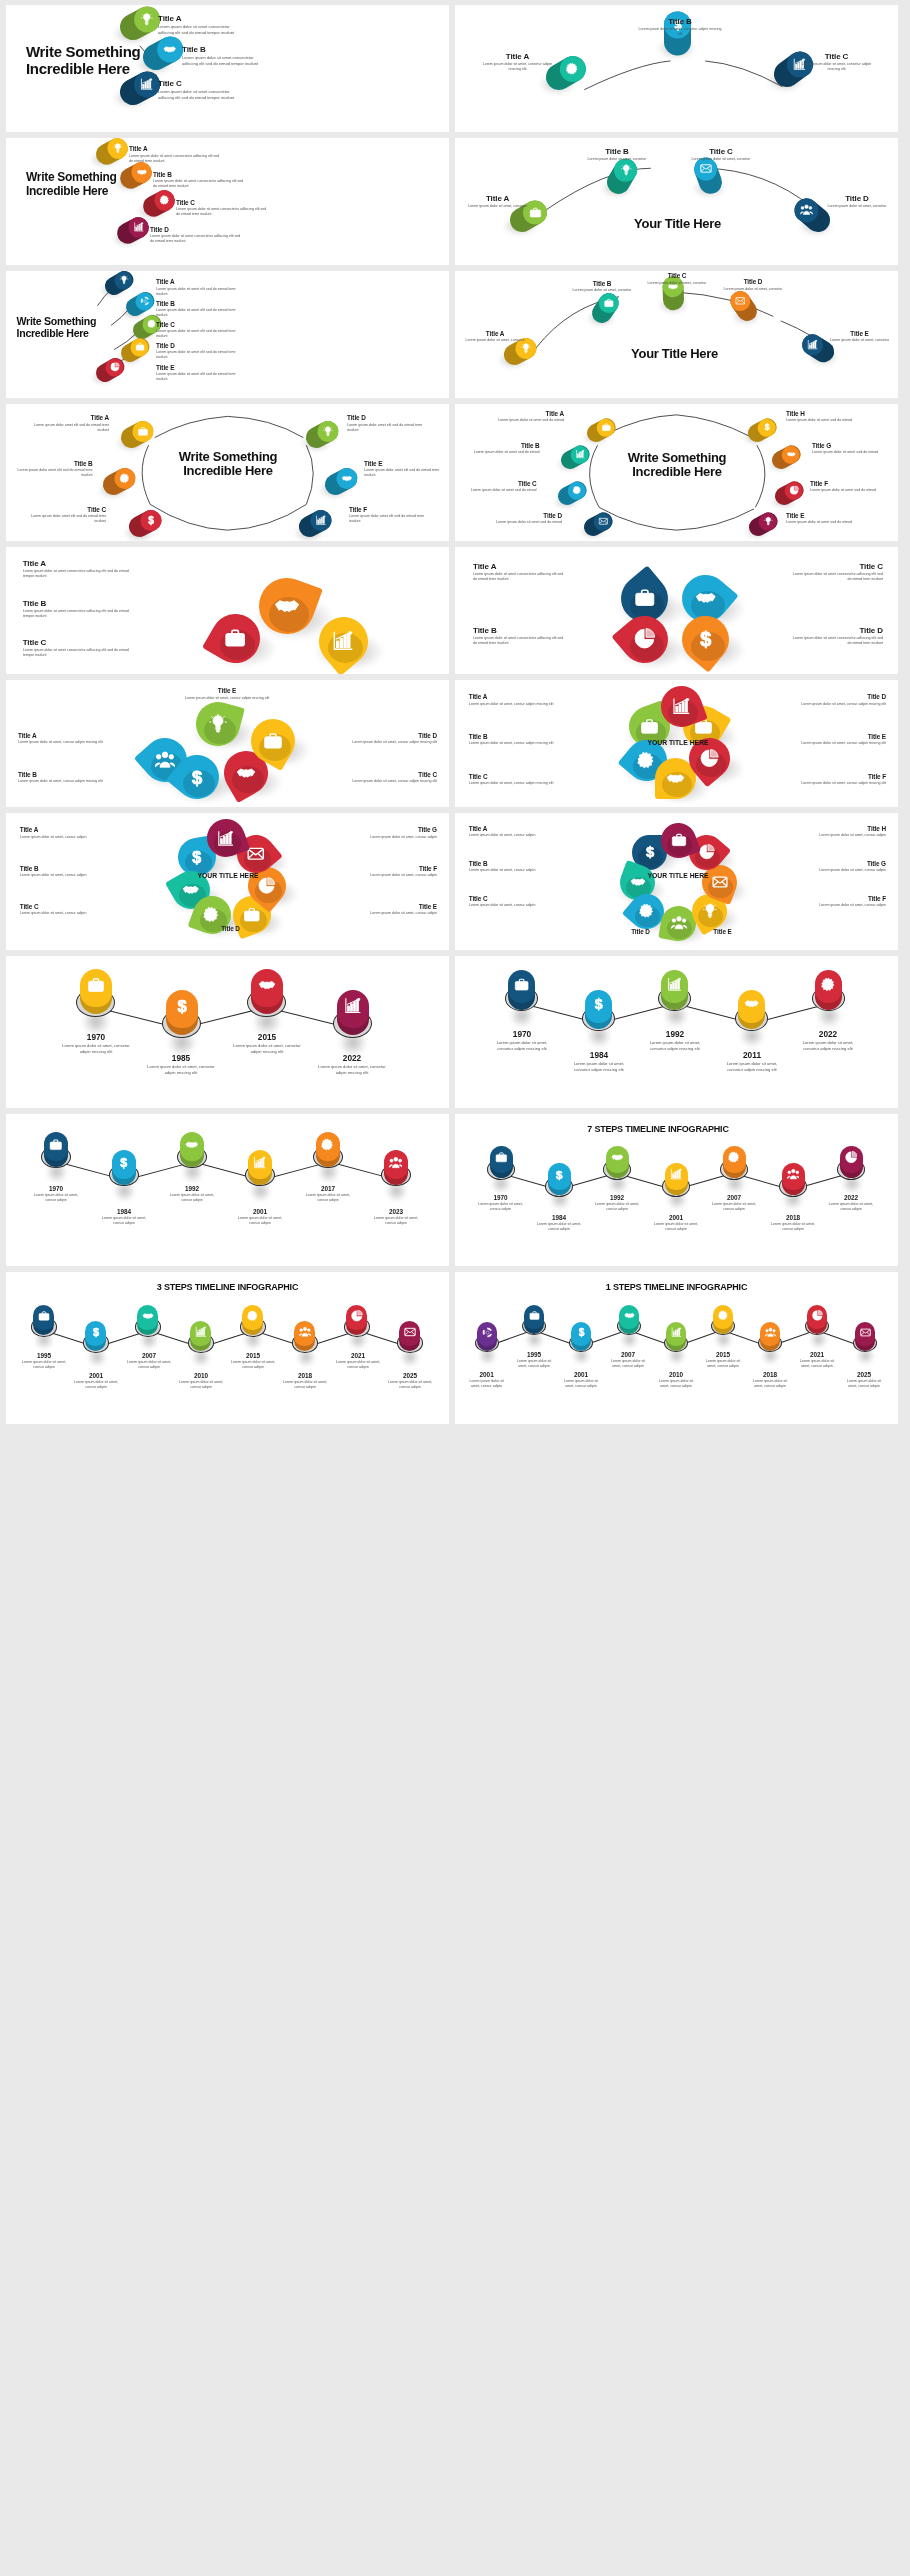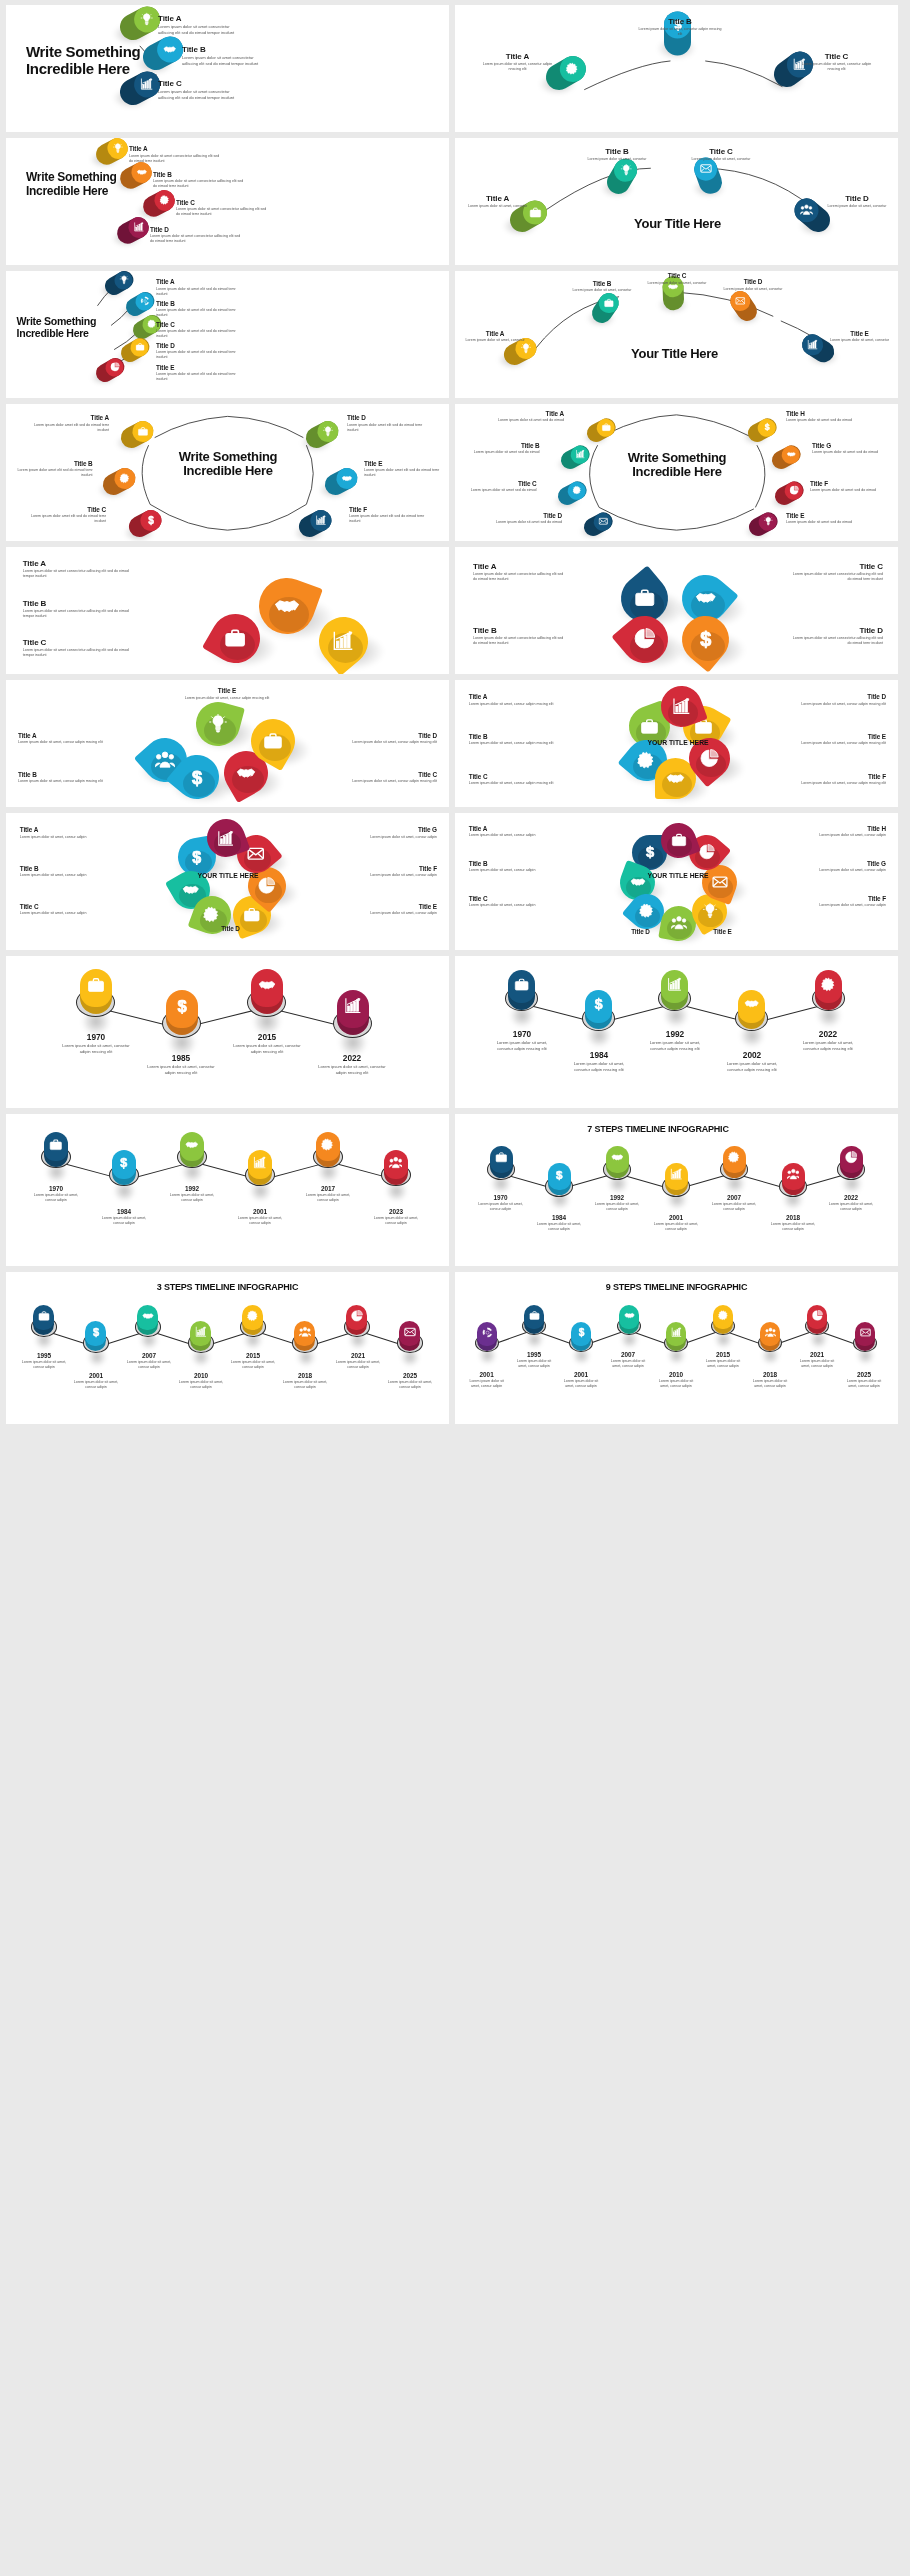--- a/index.html
+++ b/index.html
@@ -1646,21 +1646,21 @@
           <div class="ring" style="left:0;top:16.4px;width:33px;height:25px;"></div>
           <div class="body3d" style="left:3px;top:10.7px;width:27px;height:29px;background:#c99812;"></div>
           <div class="cap-top" style="left:3px;top:0;width:27px;height:33px;border-radius:13.7px 13.7px 12.6px 12.6px;background:#fbbe16;display:flex;align-items:center;justify-content:center;padding-bottom:4.1px;">
             <svg class="ico" width="15.3" height="15.3" viewBox="0 0 24 24" fill="#fff" stroke="#fff">
               <path d="M1.5 10.6l4-3.3 4.2 1.3 2.3-.6 2.4.7 4.1-1.4 4 3.3-3.3 5-1.9-1.1-3.3 2.4-2-.9-2.1 1-3.4-2.4-1.8 1.1z"></path>
               <path d="M9.2 13.2l2.6 1.9 2.5-1.6 2.8 2" stroke-width="1.1" fill="none" stroke-linecap="round"></path>
             </svg>
           </div>
         </div>
         <div class="txtblk c" style="left:265px;top:94px;width:64px;">
-          <div class="yr">2002</div>
+          <div class="yr">2011</div>
           <div class="body" style="margin-top:1.5px;">Lorem ipsum dolor sit amet, consetur adipin nnscing elit</div>
         </div>
         <div class="shadow" style="left:361px;top:47px;width:26px;height:25.4px;"></div>
         <div class="tcap" style="left:357px;top:14.4px;width:33px;height:54px;">
           <div class="ring" style="left:0;top:16.4px;width:33px;height:25px;"></div>
           <div class="body3d" style="left:3px;top:10.7px;width:27px;height:29px;background:#a9222e;"></div>
           <div class="cap-top" style="left:3px;top:0;width:27px;height:33px;border-radius:13.7px 13.7px 12.6px 12.6px;background:#d32b3a;display:flex;align-items:center;justify-content:center;padding-bottom:4.1px;">
             <svg class="ico" width="15.3" height="15.3" viewBox="0 0 24 24" fill="#fff" stroke="#fff">
               <path d="M12 1.6l1.6 2.6 3-.6.4 3 2.8 1.2-1.4 2.7 1.9 2.4-2.4 1.9.5 3-3 .4-1.3 2.8-2.7-1.4-2.4 1.9-1.9-2.4-3 .5-.4-3-2.8-1.3 1.4-2.7L1.3 9.9l2.4-1.9-.5-3 3-.4L7.5 1.8 10.2 3.2z"></path>
               <circle cx="12" cy="11.4" r="3.5" fill="#ffffff" fill-opacity="0"></circle>
@@ -2050,21 +2050,21 @@
             </svg>
           </div>
         </div>
         <div class="txtblk c" style="left:381px;top:100px;width:46px;">
           <div class="yr sm">2025</div>
           <div class="body t" style="margin-top:1.5px;">Lorem ipsum dolor sit amet, consur adipin</div>
         </div>
       </div>
       <div class="slide h200">
         <div class="txtblk c" style="left:0;top:10.6px;width:443px;">
-          <div class="secttl">9 STEPS TIMELINE INFOGRAPHIC</div>
+          <div class="secttl">1 STEPS TIMELINE INFOGRAPHIC</div>
         </div>
         <div class="conn" style="left:32px;top:74px;width:50px;transform:rotate(-19.464103627227995deg);"></div>
         <div class="conn" style="left:79px;top:58px;width:50px;transform:rotate(19.464103627227995deg);"></div>
         <div class="conn" style="left:126px;top:74px;width:50px;transform:rotate(-19.464103627227995deg);"></div>
         <div class="conn" style="left:174px;top:58px;width:50px;transform:rotate(19.464103627227995deg);"></div>
         <div class="conn" style="left:221px;top:74px;width:50px;transform:rotate(-19.464103627227995deg);"></div>
         <div class="conn" style="left:268px;top:58px;width:50px;transform:rotate(19.464103627227995deg);"></div>
         <div class="conn" style="left:315px;top:74px;width:50px;transform:rotate(-19.464103627227995deg);"></div>
         <div class="conn" style="left:362px;top:58px;width:50px;transform:rotate(19.464103627227995deg);"></div>
         <div class="shadow" style="left:23px;top:74px;width:19px;height:19px;"></div>

